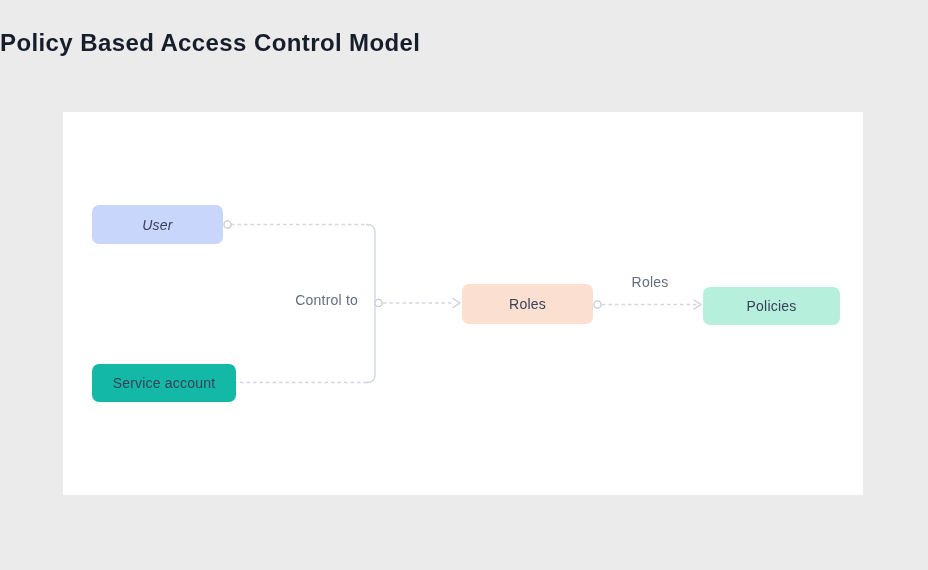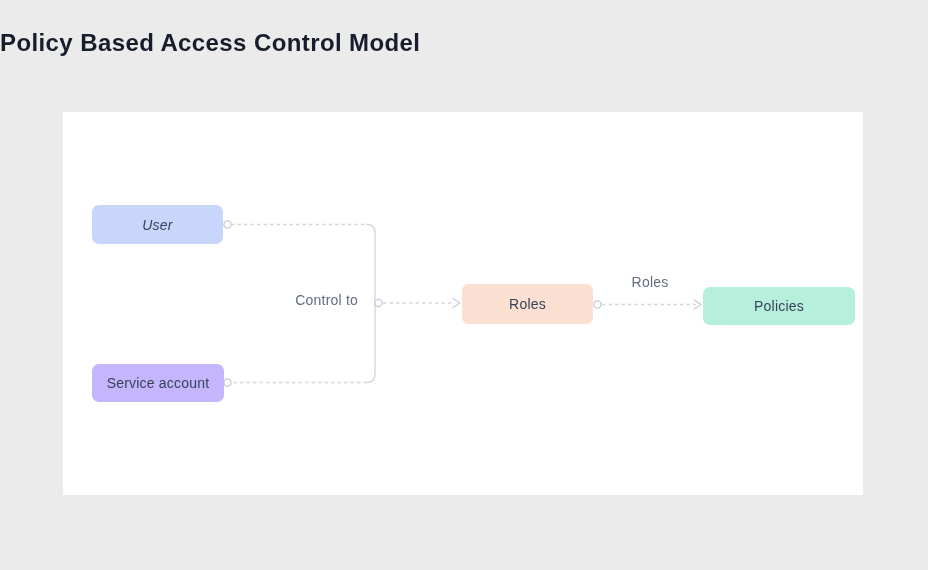--- a/index.html
+++ b/index.html
@@ -35,23 +35,23 @@
     position: absolute;
     display: flex;
     align-items: center;
     justify-content: center;
     border-radius: 7px;
     font-size: 14px;
     letter-spacing: 0.2px;
     color: #39415a;
   }
   .node-user            { left: 29px;  top: 93px;  width: 131px; height: 39px; background: #c9d6fb; font-style: italic; }
-  .node-service-account { left: 29px;  top: 252px; width: 132px; height: 38px; background: #c4b5fd; }
+  .node-service-account { left: 29px;  top: 252px; width: 144px; height: 38px; background: #14b8a6; }
   .node-roles           { left: 399px; top: 172px; width: 131px; height: 40px; background: #fbdfd1; }
-  .node-policies        { left: 640px; top: 175px; width: 152px; height: 38px; background: #b6efdc; }
+  .node-policies        { left: 640px; top: 175px; width: 137px; height: 38px; background: #b6efdc; }
   .edge-label {
     position: absolute;
     font-size: 14px;
     letter-spacing: 0.2px;
     color: #636d7e;
     white-space: nowrap;
   }
   .label-assigned-to {
     right: 505px; top: 180px;
     text-align: right;

